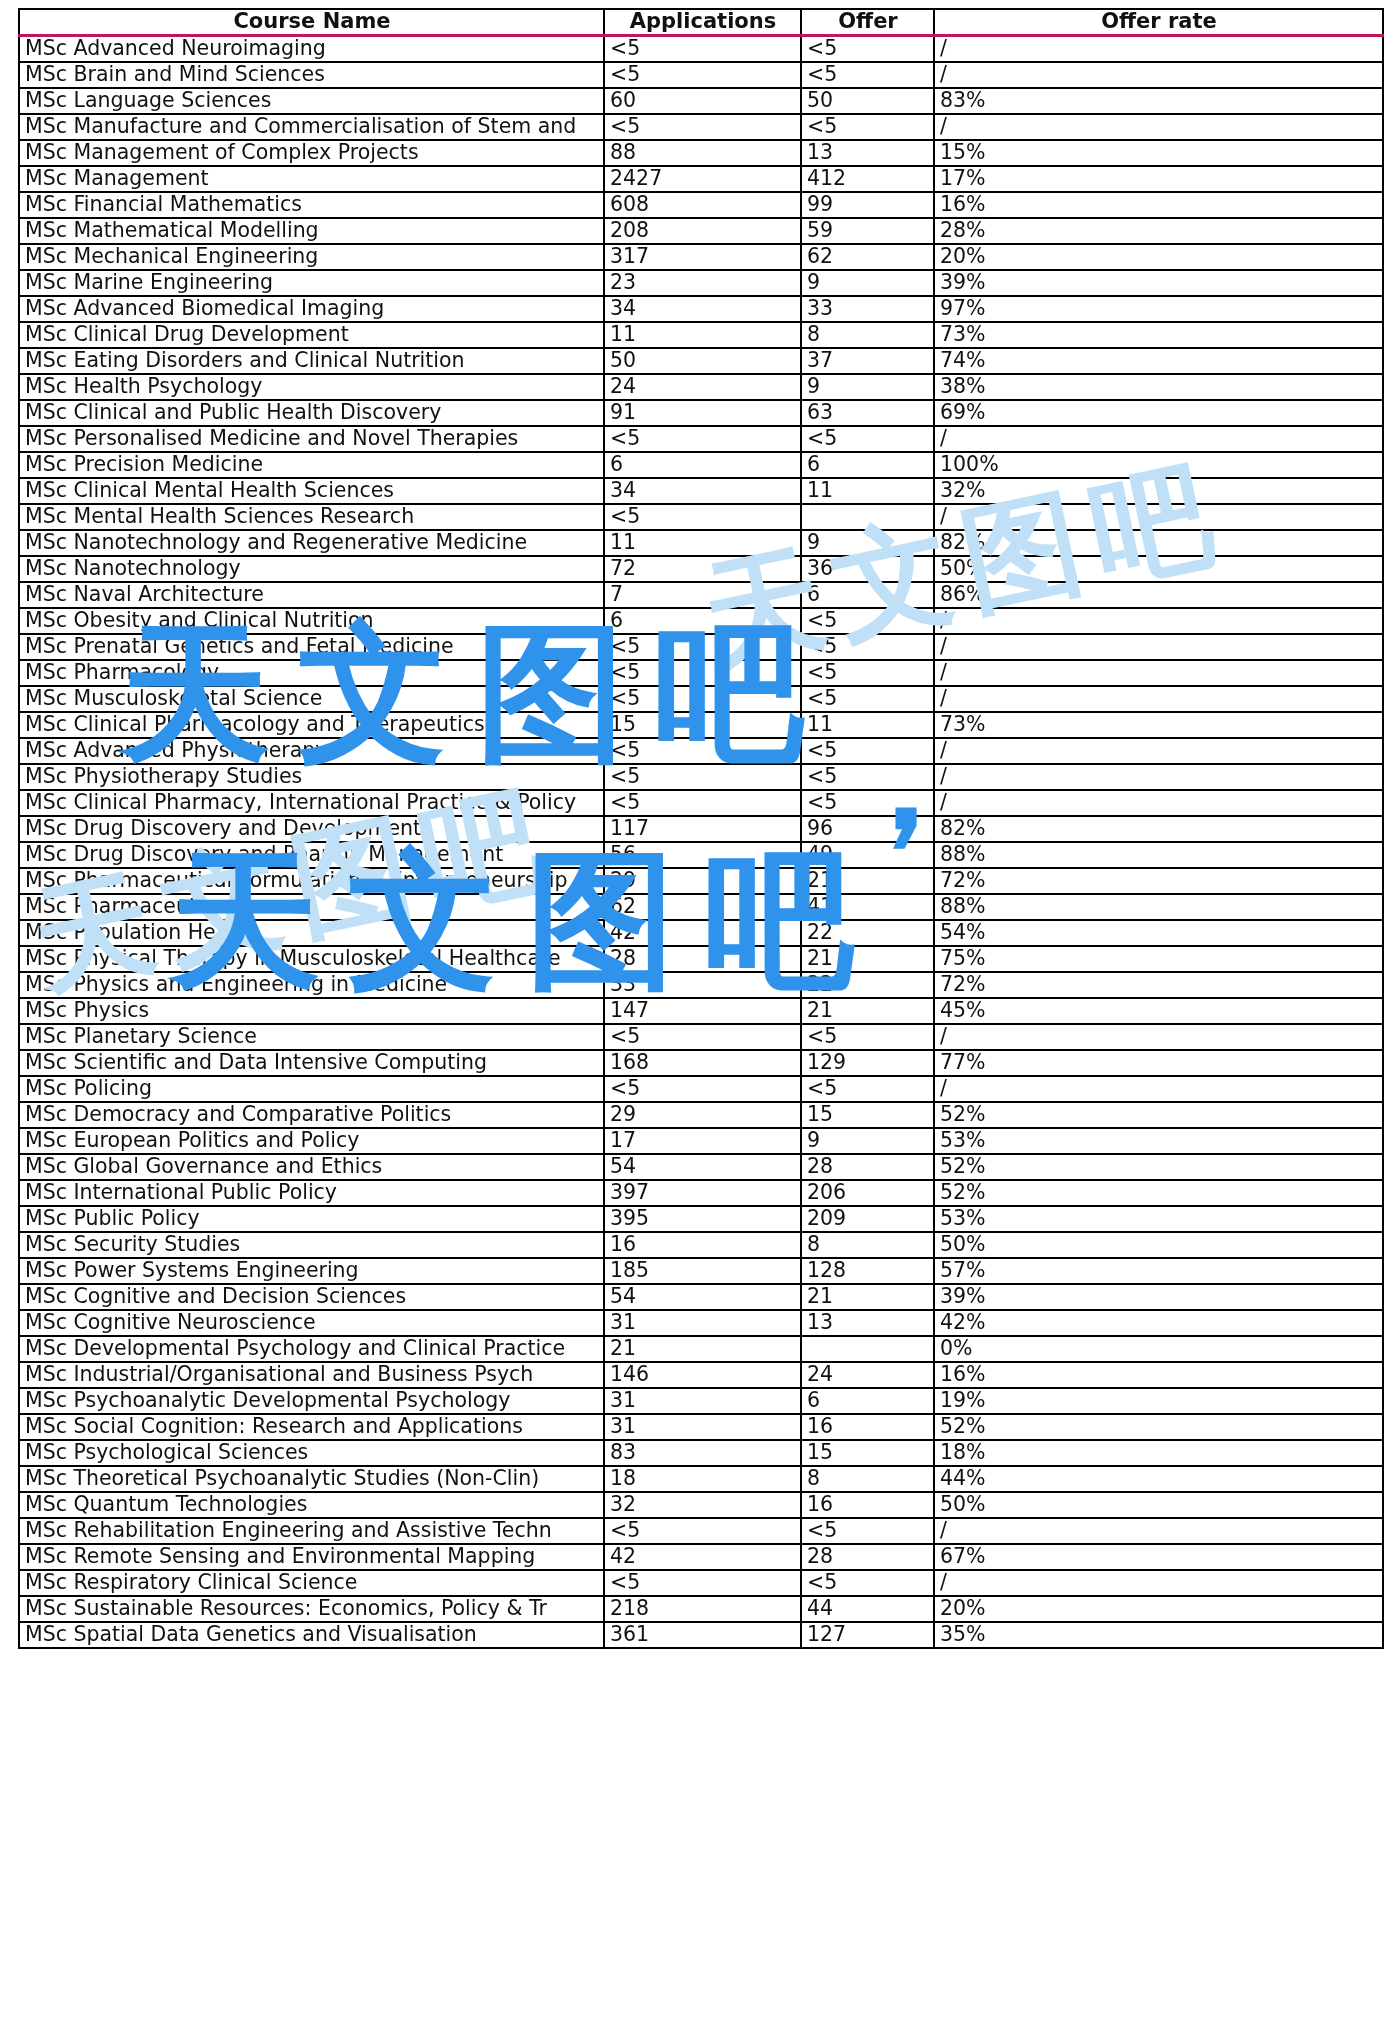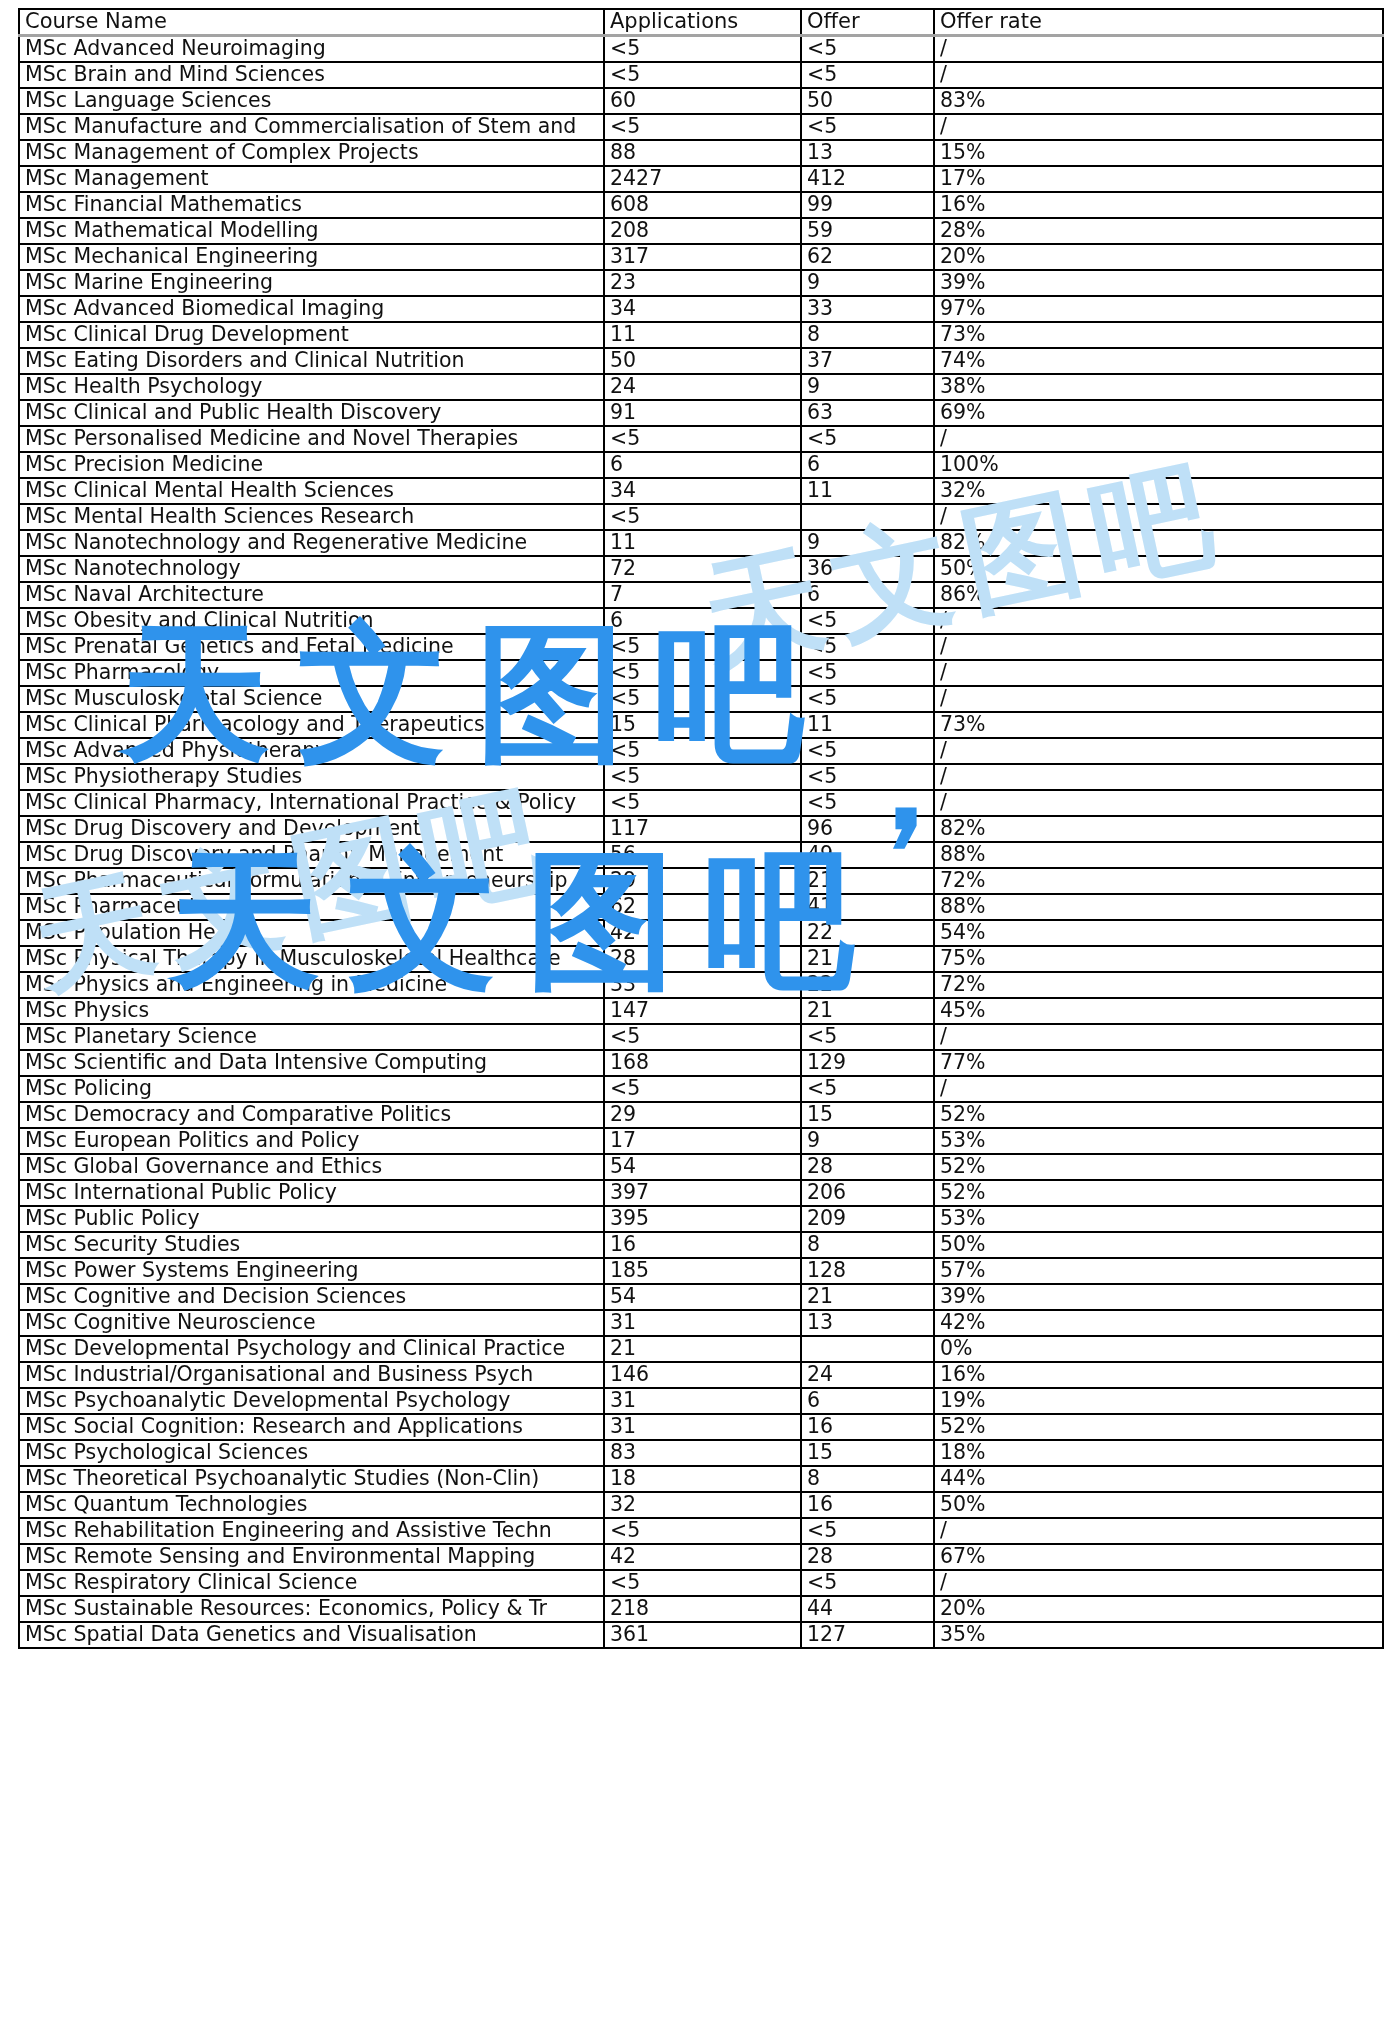--- a/index.html
+++ b/index.html
@@ -43,23 +43,24 @@
     height: 21px;
     color: #111111;
     text-align: left;
     vertical-align: middle;
     white-space: nowrap;
     overflow: hidden;
     font-family: "DejaVu Sans", sans-serif;
   }
 
   table.course-table thead th {
-    font-weight: normal;
+    font-weight: bold;
     font-size: 21px;
-    border-bottom: 3px solid #a3a3a3;
+    border-bottom: 3px solid #be185d;
+    text-align: center;
   }
 
   table.course-table tbody td {
     font-weight: normal;
   }
 
   
   .wm-layer {
     position: absolute;
     left: 0;

